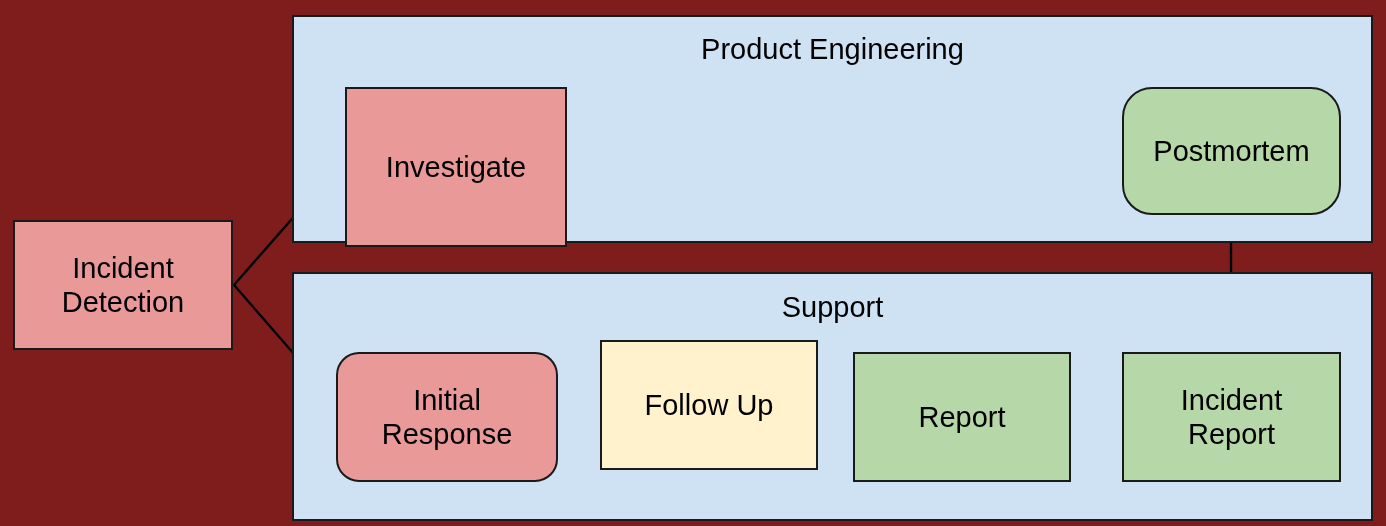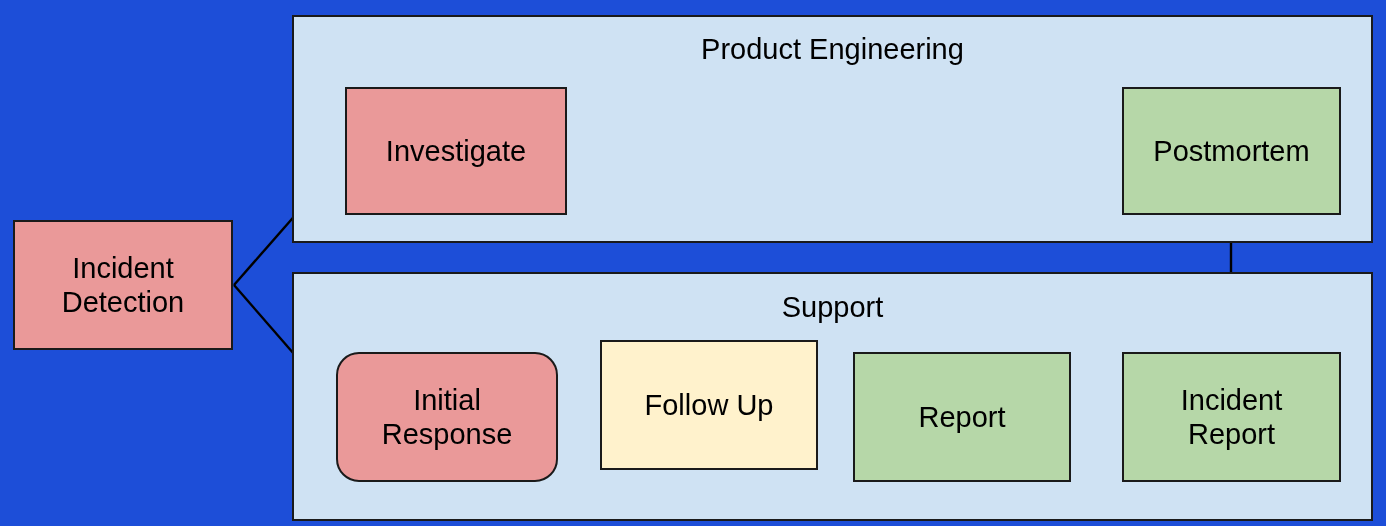--- a/index.html
+++ b/index.html
@@ -7,21 +7,21 @@
     padding: 0;
     background: #ffffff;
   }
   body {
     font-family: "Liberation Sans", sans-serif;
   }
   #canvas {
     position: relative;
     width: 1386px;
     height: 526px;
-    background: #1d4ed8;
+    background: #7f1d1d;
     overflow: hidden;
   }
   .swimlane {
     position: absolute;
     background: #cfe2f3;
     border: 2px solid #1a1a1a;
     box-sizing: border-box;
   }
   .lane-title {
     position: absolute;
@@ -94,22 +94,22 @@
     <div class="lane-title" style="top:16px;">Product Engineering</div>
   </div>
 
   <div class="swimlane" style="left:292px; top:272px; width:1081px; height:249px;padding-left:38px;">
     <div class="lane-title" style="top:17px;">Support</div>
   </div>
 
   <div class="node red" style="left:13px; top:220px; width:220px; height:130px;">Incident
 Detection</div>
 
-  <div class="node red" style="left:345px; top:87px; width:222px; height:128px;">Investigate</div>
-  <div class="node green" style="left:1122px; top:87px; width:219px; height:128px;">Postmortem</div>
+  <div class="node red" style="left:345px; top:87px; width:222px; height:160px;">Investigate</div>
+  <div class="node green" style="left:1122px; top:87px; width:219px; height:128px;border-radius:30px;">Postmortem</div>
 
   <div class="node red" style="left:336px; top:352px; width:222px; height:130px;border-radius:23px;">Initial
 Response</div>
   <div class="node yellow" style="left:600px; top:340px; width:218px; height:130px;">Follow Up</div>
   <div class="node green" style="left:853px; top:352px; width:218px; height:130px;">Report</div>
   <div class="node green" style="left:1122px; top:352px; width:219px; height:130px;">Incident
 Report</div>
 
 </div>
 

